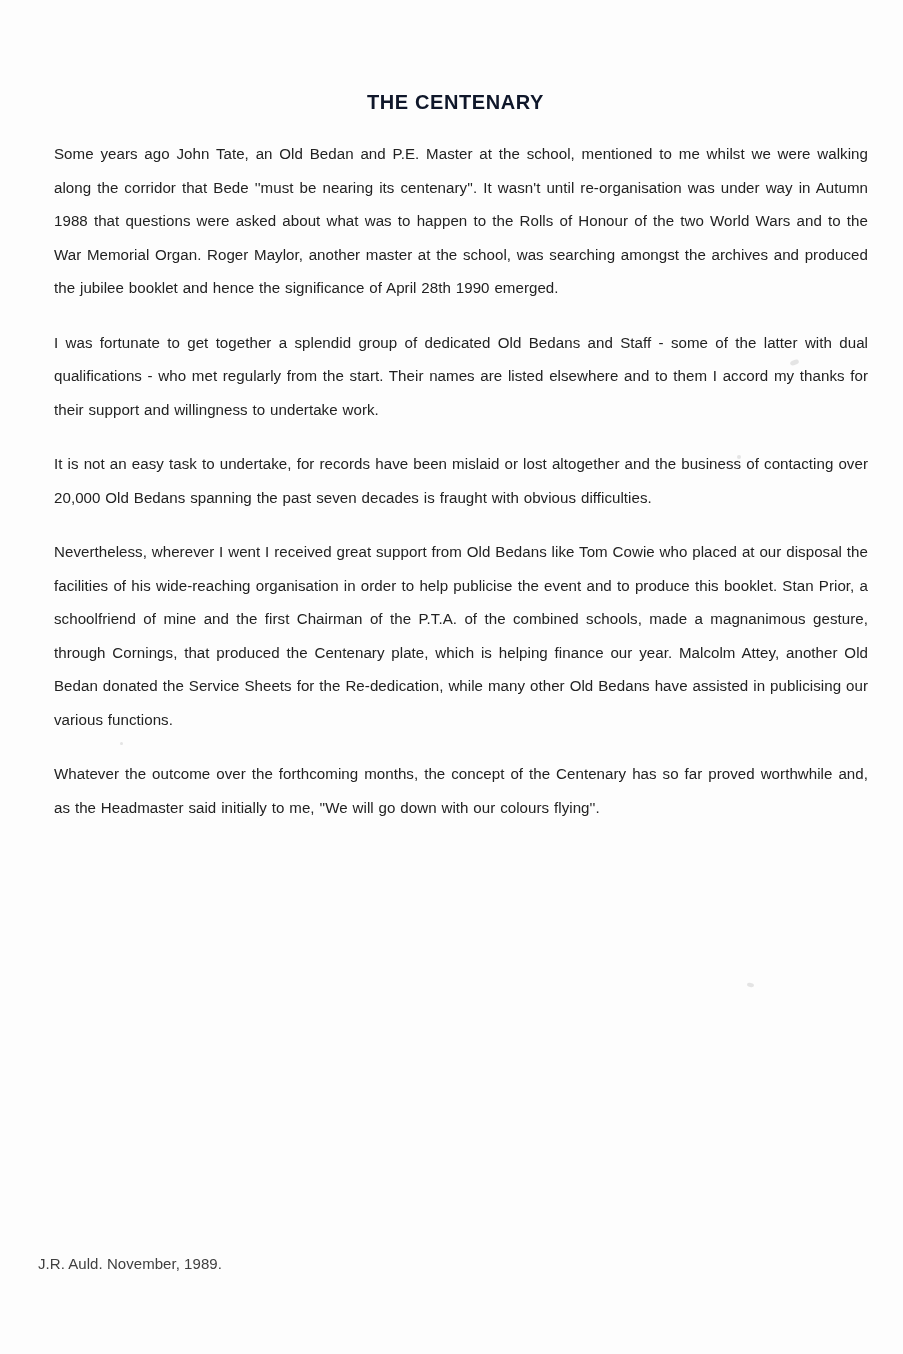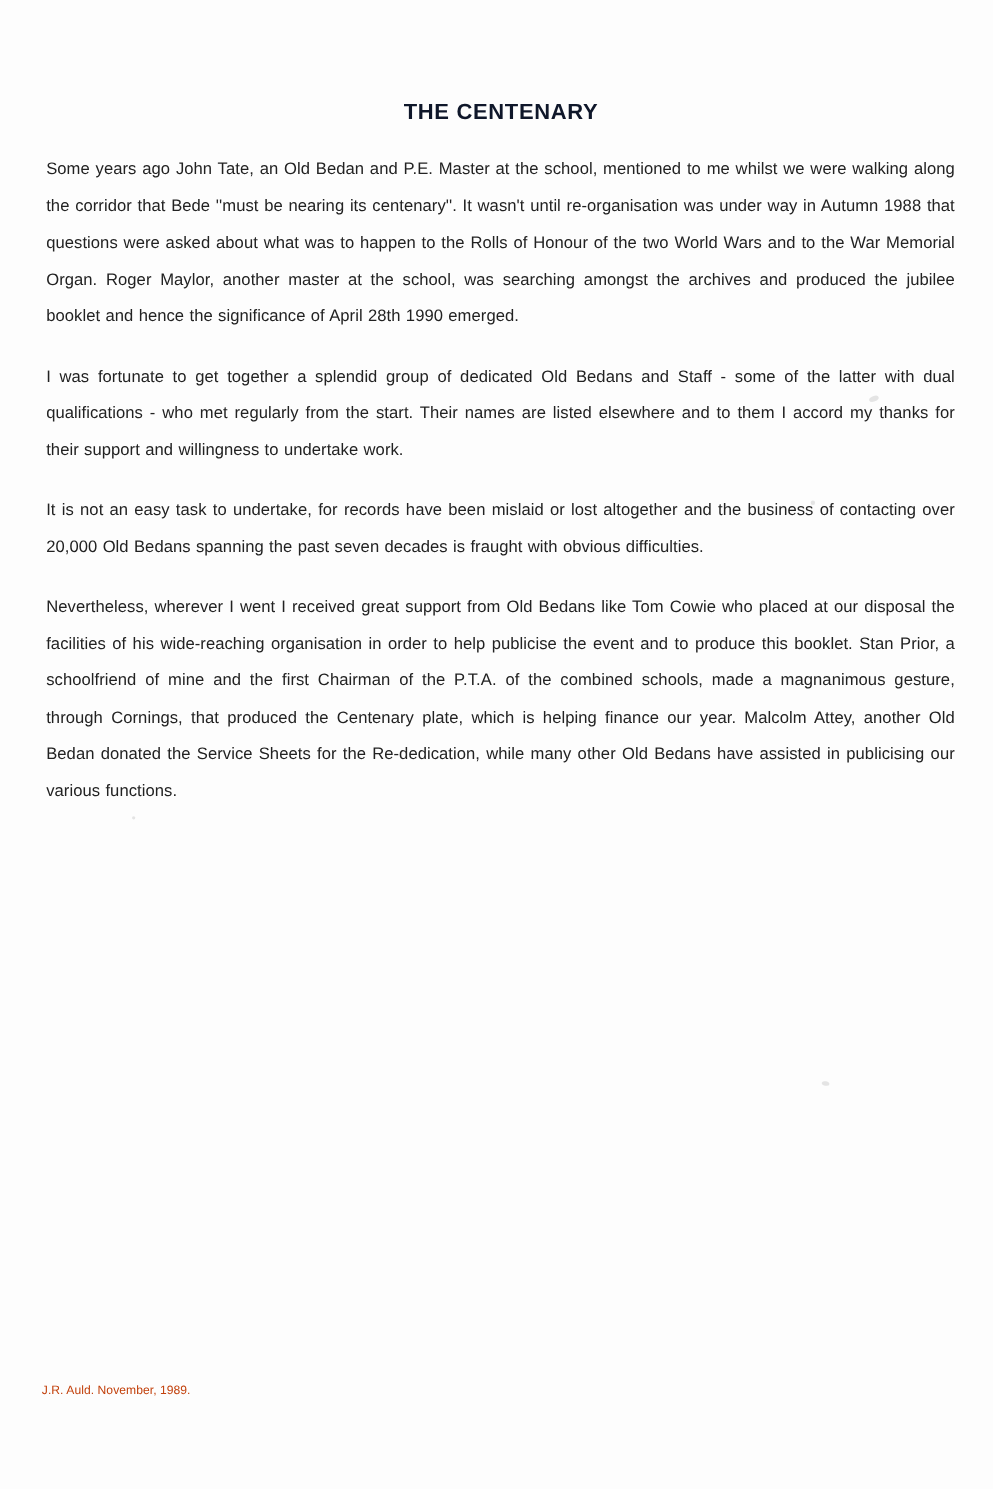--- a/index.html
+++ b/index.html
@@ -35,32 +35,32 @@
     position: absolute;
     top: 137px;
     left: 38px;
     width: 830px;
   }
   .para {
     font-size: 15.1px;
     line-height: 33.5px;
     text-align: justify;
     color: #222222;
-    margin: 0 0 21px 4px;
+    margin: 0 0 21px 16px;
     letter-spacing: 0.05px;
     word-spacing: 0.6px;
   }
   .para:last-child { margin-bottom: 0; }
   .signature {
     position: absolute;
     left: 38px;
     top: 1252px;
-    font-size: 11px;
+    font-size: 15px;
     line-height: 24px;
-    color: #c2410c;
+    color: #404040;
     letter-spacing: 0.05px;
   }
   
   .speck {
     position: absolute;
     background: #cfcfcf;
     opacity: 0.55;
     border-radius: 50%;
   }
   .speck.s1 { width: 9px; height: 5px; top: 360px; left: 790px; transform: rotate(-20deg); }
@@ -73,20 +73,21 @@
 
 <div class="page">
 
   <h1 class="doc-title">THE CENTENARY</h1>
 
   <div class="body-col">
     <p class="para">Some years ago John Tate, an Old Bedan and P.E. Master at the school, mentioned to me whilst we were walking along the corridor that Bede ''must be nearing its centenary''.    It wasn't until re-organisation was under way in Autumn 1988 that questions were asked about what was to happen to the Rolls of Honour of the two World Wars and to the War Memorial Organ.    Roger Maylor, another master at the school, was searching amongst the archives and produced the jubilee booklet and hence the significance of April 28th 1990 emerged.</p>
     <p class="para">I was fortunate to get together a splendid group of dedicated Old Bedans and Staff - some of the latter with dual qualifications - who met regularly from the start.    Their names are listed elsewhere and to them I accord my thanks for their support and willingness to undertake work.</p>
     <p class="para">It is not an easy task to undertake, for records have been mislaid or lost altogether and the business of contacting over 20,000 Old Bedans spanning the past seven decades is fraught with obvious difficulties.</p>
     <p class="para">Nevertheless, wherever I went I received great support from Old Bedans like Tom Cowie who placed at our disposal the facilities of his wide-reaching organisation in order to help publicise the event and to produce this booklet.    Stan Prior, a schoolfriend of mine and the first Chairman of the P.T.A. of the combined schools, made a magnanimous gesture, through Cornings, that produced the Centenary plate, which is helping finance our year.    Malcolm Attey, another Old Bedan donated the Service Sheets for the Re-dedication, while many other Old Bedans have assisted in publicising our various functions.</p>
+    <p class="para">Whatever the outcome over the forthcoming months, the concept of the Centenary has so far proved worthwhile and, as the Headmaster said initially to me, ''We will go down with our colours flying''.</p>
   </div>
 
   <div class="signature">J.R. Auld. November, 1989.</div>
 
   <span class="speck s1"></span>
   <span class="speck s2"></span>
   <span class="speck s3"></span>
   <span class="speck s4"></span>
 
 </div>

